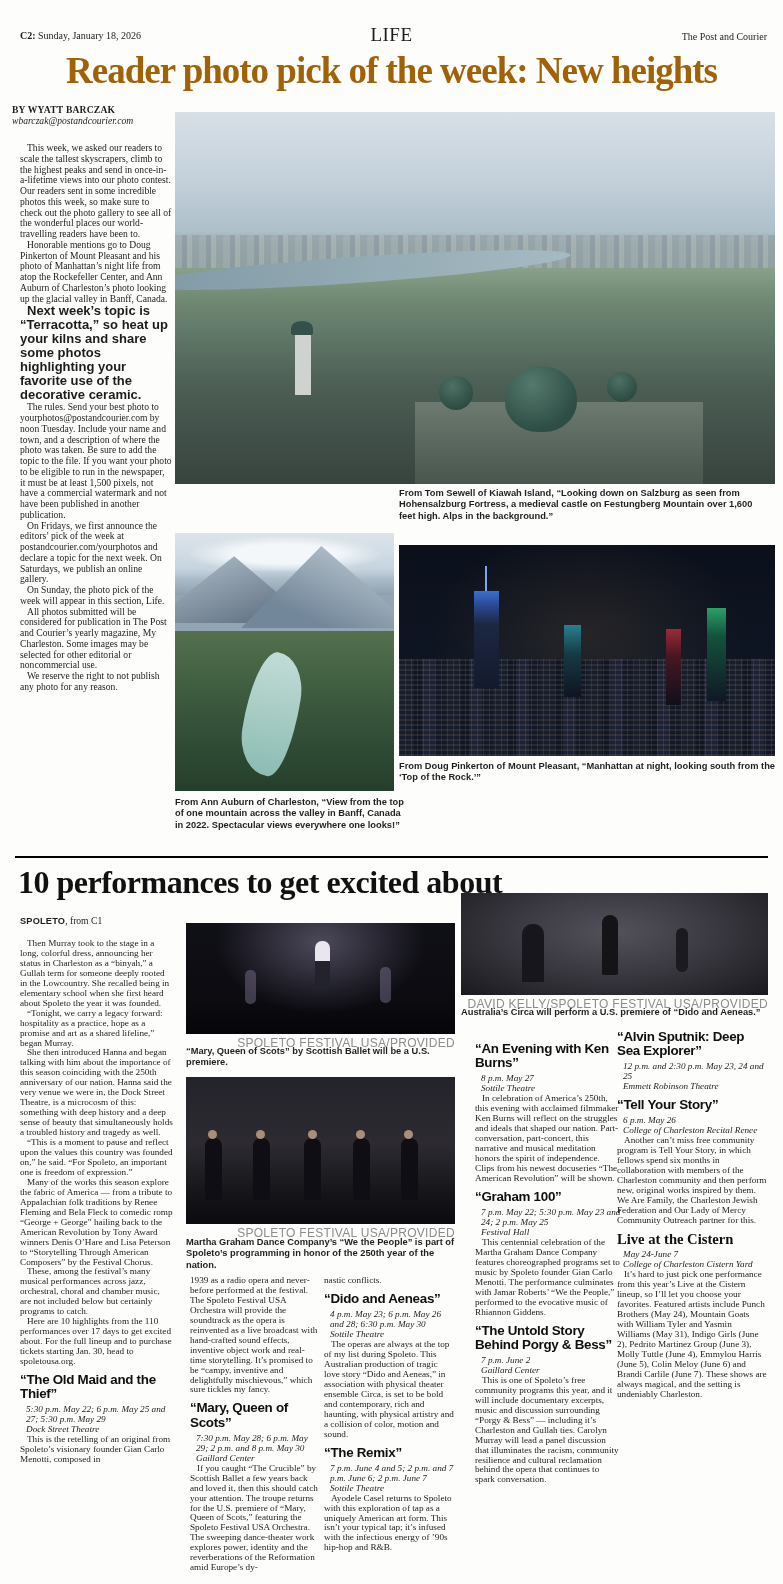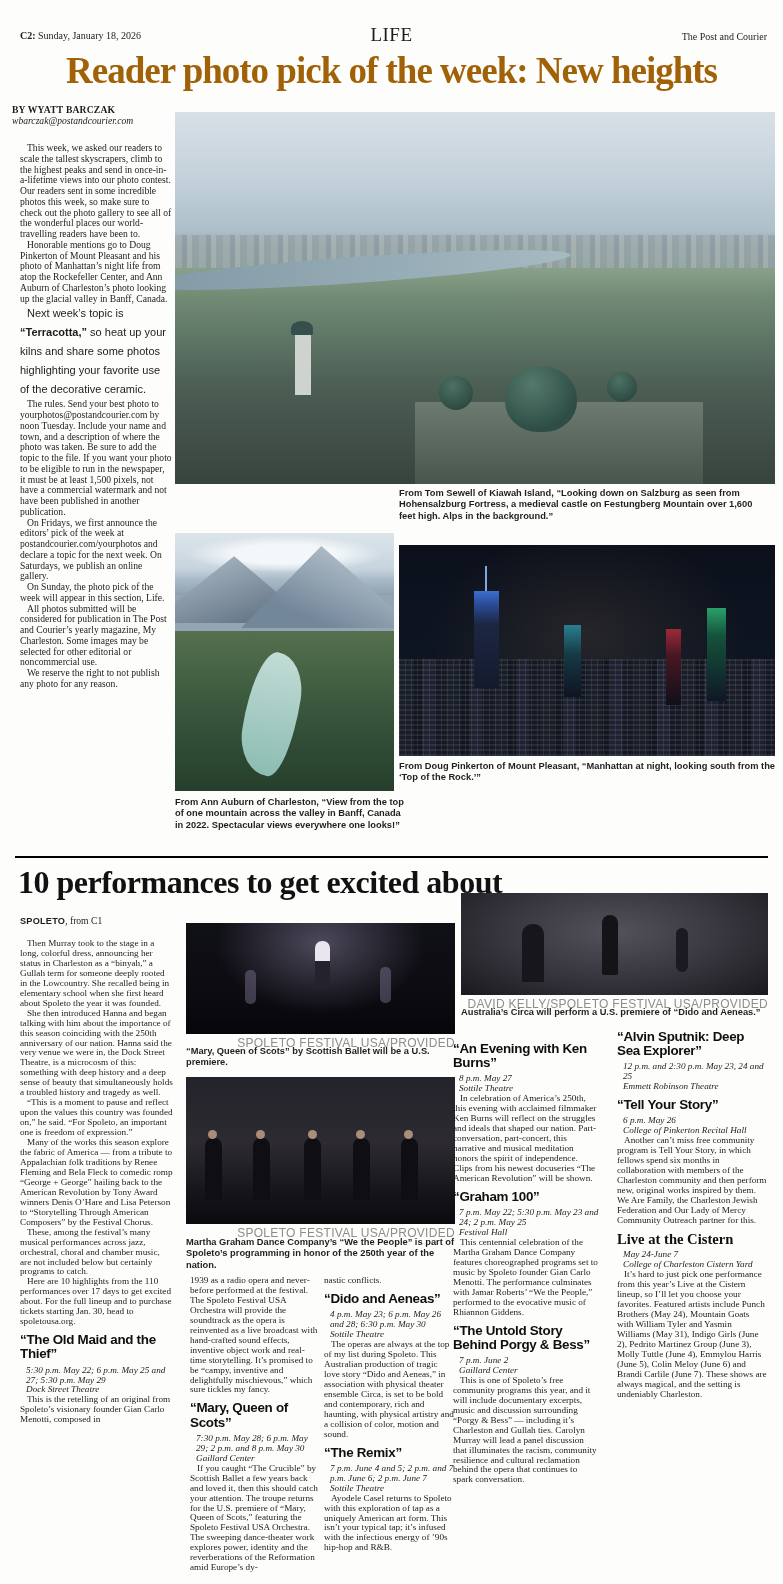--- a/index.html
+++ b/index.html
@@ -11,21 +11,21 @@
   .mh-left b{font-weight:bold;}
   .mh-center{left:0;right:0;top:24px;text-align:center;font-size:19px;letter-spacing:.5px;}
   .mh-right{right:16px;top:31px;font-size:10px;}
   
   .h1{left:0;right:0;top:49px;text-align:center;font-weight:bold;font-size:37px;letter-spacing:-1px;color:#a16207;}
   .byline{left:12px;top:104px;width:154px;}
   .byline .by{font-size:9.6px;font-weight:bold;letter-spacing:.2px;}
   .byline .email{font-size:9.6px;font-style:italic;overflow-wrap:anywhere;line-height:11px;}
   .a1col{left:20px;top:143px;width:152px;height:714px;overflow:hidden;}
   .a1col p{margin:0;text-indent:7px;font-size:9.6px;line-height:10.75px;}
-  .a1col p.sans-para{font-family:"Liberation Sans",sans-serif;font-size:11px;line-height:19px;}
+  .a1col p.sans-para{font-family:"Liberation Sans",sans-serif;font-size:13px;line-height:14px;font-weight:bold;}
   
   .cap{font-family:"Liberation Sans",sans-serif;font-weight:bold;font-size:9.3px;line-height:11.3px;color:#1f1f1f;}
   .credit{font-family:"Liberation Sans",sans-serif;font-size:12px;color:#8d8d8d;text-align:right;letter-spacing:.3px;}
   
   .photo{overflow:hidden;}
   .photo div{position:absolute;}
   .ph-salzburg{left:175px;top:112px;width:600px;height:372px;
     background:linear-gradient(180deg,#d8e0e7 0%,#c4d1da 18%,#adbfca 32%,#9aab9e 36%,#89a08a 42%,#718a74 50%,#5f7767 60%,#4e6156 72%,#42514a 86%,#37443d 100%);}
   .sz-city{top:33%;left:0;width:100%;height:9%;opacity:.75;
     background:repeating-linear-gradient(90deg,#9facb2 0 7px,#8b99a3 7px 12px,#a8b2b5 12px 17px,#93a1a9 17px 24px);}
@@ -69,21 +69,21 @@
   .tag b{font-family:"Liberation Sans",sans-serif;font-size:9.2px;letter-spacing:.2px;}
   .a2col{overflow:hidden;}
   .a2col p{margin:0;text-indent:7px;font-size:9.2px;line-height:9.95px;}
   .a2col .sched,.a2col .venue{font-style:italic;text-indent:0;padding-left:6px;}
   .show-h{font-family:"Liberation Sans",sans-serif;font-weight:bold;font-size:13.4px;line-height:14.2px;
     letter-spacing:-.3px;color:#0f0f0f;margin:6px 0 4px;}
   .show-h.serif{font-family:"Liberation Serif",serif;font-size:14.6px;letter-spacing:0;}
   .a2c1{left:20px;top:939px;width:153px;height:645px;}
   .a2c2{left:190px;top:1276px;width:128px;height:308px;}
   .a2c3{left:324px;top:1276px;width:130px;height:308px;}
-  .a2c4{left:453px;top:1042px;width:146px;height:542px;}
+  .a2c4{left:475px;top:1042px;width:146px;height:542px;}
   .a2c5{left:617px;top:1030px;width:150px;height:554px;}
   .ph-ballet{left:186px;top:923px;width:269px;height:111px;
     background:radial-gradient(ellipse at 50% 18%,rgba(205,195,235,.32),rgba(0,0,0,0) 55%),
                linear-gradient(180deg,#101017 0%,#0b0b10 70%,#05050a 100%);}
   .bl-fig{left:48%;top:16%;width:15px;height:48px;border-radius:7px 7px 2px 2px;
     background:linear-gradient(180deg,#eae6ef 0 42%,#23232d 42%);}
   .bl-side1{left:22%;top:42%;width:11px;height:34px;border-radius:5px;background:rgba(130,120,150,.45);}
   .bl-side2{left:72%;top:40%;width:11px;height:36px;border-radius:5px;background:rgba(130,120,150,.45);}
   .credit-ballet{left:186px;top:1036px;width:269px;}
   .cap-ballet{left:186px;top:1046px;width:269px;}
@@ -162,20 +162,21 @@
   </div>
   <div class="abs cap cap-manhattan">From Doug Pinkerton of Mount Pleasant, “Manhattan at night, looking south from the ‘Top of the Rock.’”</div>
 
   <div class="abs rule"></div>
 
   <div class="abs h2">10 performances to get excited about</div>
   <div class="abs tag"><b>SPOLETO</b><span>, from C1</span></div>
 
   <div class="abs a2col a2c1">
     <p>Then Murray took to the stage in a long, colorful dress, announcing her status in Charleston as a “binyah,” a Gullah term for someone deeply rooted in the Lowcountry. She recalled being in elementary school when she first heard about Spoleto the year it was founded.</p>
+    <p>“Tonight, we carry a legacy forward: hospitality as a practice, hope as a promise and art as a shared lifeline,” began Murray.</p>
     <p>She then introduced Hanna and began talking with him about the importance of this season coinciding with the 250th anniversary of our nation. Hanna said the very venue we were in, the Dock Street Theatre, is a microcosm of this: something with deep history and a deep sense of beauty that simultaneously holds a troubled history and tragedy as well.</p>
     <p>“This is a moment to pause and reflect upon the values this country was founded on,” he said. “For Spoleto, an important one is freedom of expression.”</p>
     <p>Many of the works this season explore the fabric of America — from a tribute to Appalachian folk traditions by Renee Fleming and Bela Fleck to comedic romp “George + George” hailing back to the American Revolution by Tony Award winners Denis O’Hare and Lisa Peterson to “Storytelling Through American Composers” by the Festival Chorus.</p>
     <p>These, among the festival’s many musical performances across jazz, orchestral, choral and chamber music, are not included below but certainly programs to catch.</p>
     <p>Here are 10 highlights from the 110 performances over 17 days to get excited about. For the full lineup and to purchase tickets starting Jan. 30, head to spoletousa.org.</p>
     <div class="show-h">“The Old Maid and the Thief”</div>
     <p class="sched">5:30 p.m. May 22; 6 p.m. May 25 and 27; 5:30 p.m. May 29</p>
     <p class="venue">Dock Street Theatre</p>
     <p>This is the retelling of an original from Spoleto’s visionary founder Gian Carlo Menotti, composed in</p>
   </div>
@@ -245,21 +246,21 @@
     <p class="venue">Gaillard Center</p>
     <p>This is one of Spoleto’s free community programs this year, and it will include documentary excerpts, music and discussion surrounding “Porgy &amp; Bess” — including it’s Charleston and Gullah ties. Carolyn Murray will lead a panel discussion that illuminates the racism, community resilience and cultural reclamation behind the opera that continues to spark conversation.</p>
   </div>
 
   <div class="abs a2col a2c5">
     <div class="show-h" style="margin-top:0">“Alvin Sputnik: Deep Sea Explorer”</div>
     <p class="sched">12 p.m. and 2:30 p.m. May 23, 24 and 25</p>
     <p class="venue">Emmett Robinson Theatre</p>
     <div class="show-h">“Tell Your Story”</div>
     <p class="sched">6 p.m. May 26</p>
-    <p class="venue">College of Pinkerton Recital Hall</p>
+    <p class="venue">College of Charleston Recital Renee</p>
     <p>Another can’t miss free community program is Tell Your Story, in which fellows spend six months in collaboration with members of the Charleston community and then perform new, original works inspired by them. We Are Family, the Charleston Jewish Federation and Our Lady of Mercy Community Outreach partner for this.</p>
     <div class="show-h serif">Live at the Cistern</div>
     <p class="sched">May 24-June 7</p>
     <p class="venue">College of Charleston Cistern Yard</p>
     <p>It’s hard to just pick one performance from this year’s Live at the Cistern lineup, so I’ll let you choose your favorites. Featured artists include Punch Brothers (May 24), Mountain Goats with William Tyler and Yasmin Williams (May 31), Indigo Girls (June 2), Pedrito Martinez Group (June 3), Molly Tuttle (June 4), Emmylou Harris (June 5), Colin Meloy (June 6) and Brandi Carlile (June 7). These shows are always magical, and the setting is undeniably Charleston.</p>
   </div>
 
 </div>
 
 </body></html>

